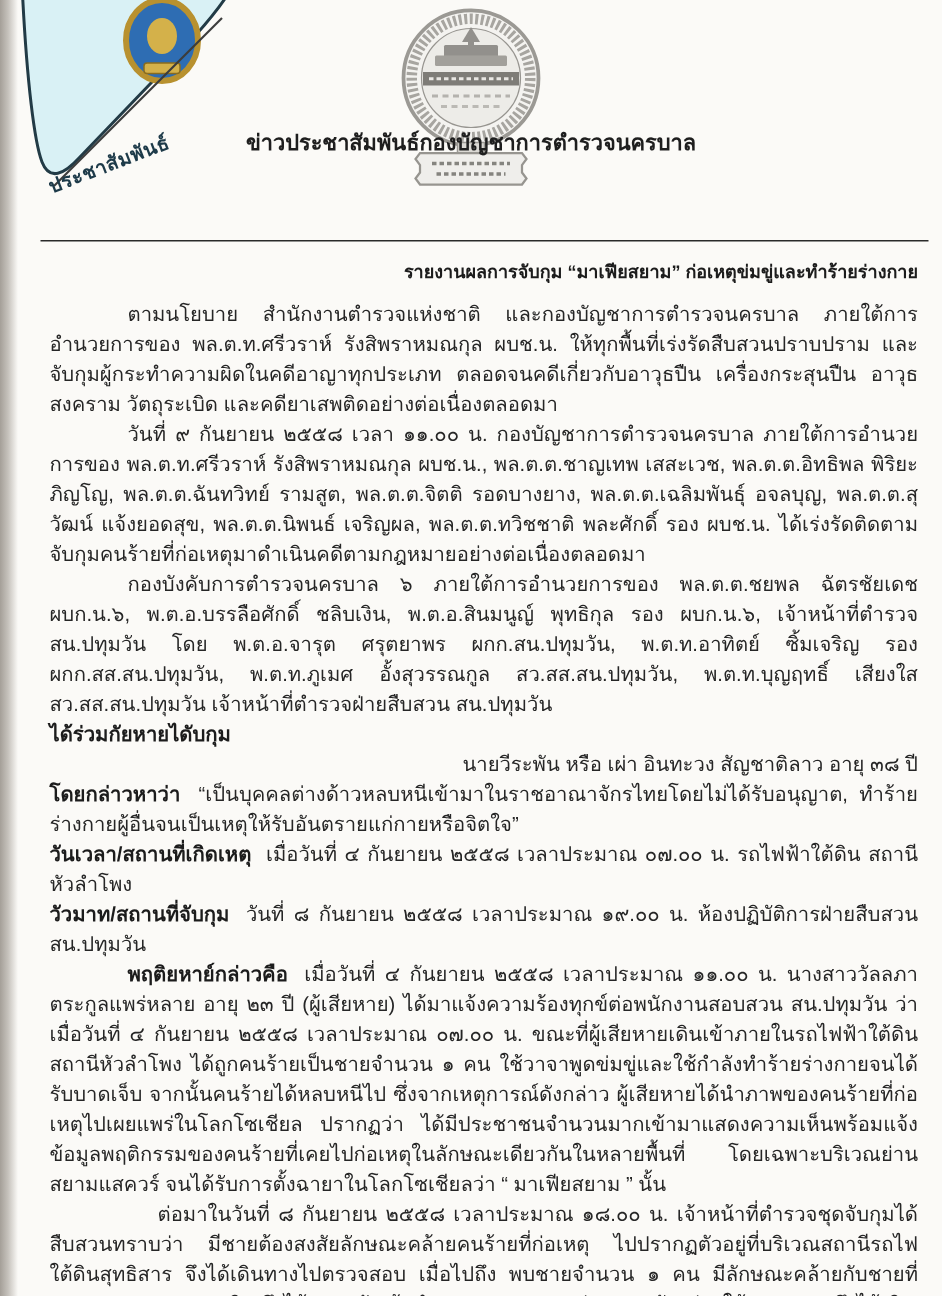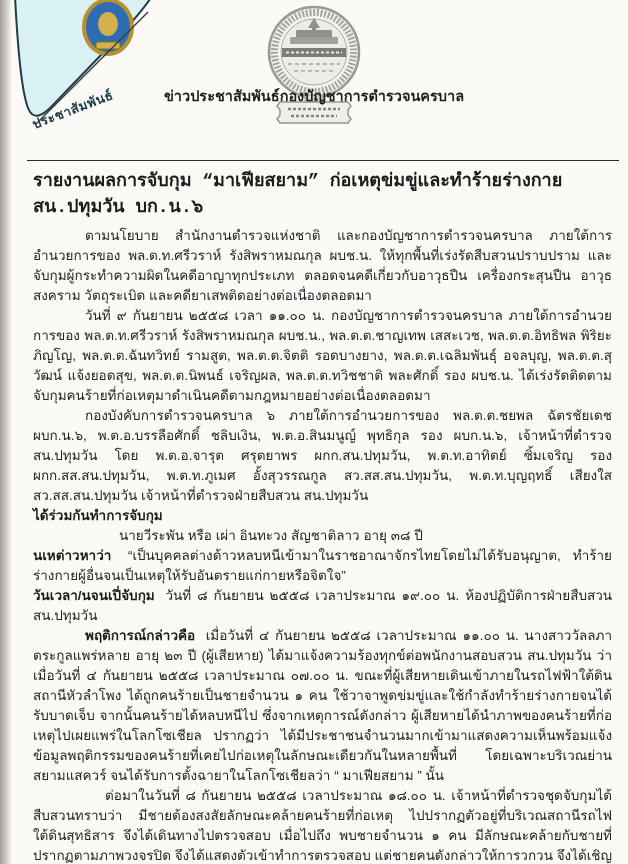--- a/index.html
+++ b/index.html
@@ -43,33 +43,33 @@
   .rule{
     position:absolute;top:160px;left:27px;width:592px;
     border-top:1.6px solid #2a2a2a;
   }
   
   .doc-body{
     position:absolute;top:166px;left:33px;width:579px;
     font-size:13.5px;line-height:20px;
   }
   .title{
-    text-align:left;font-weight:700;font-size:18px;
-    line-height:26px;color:#1c1c1c;font-family:Liberation Mono, monospace;
+    text-align:right;font-weight:700;font-size:12px;
+    line-height:26px;color:#1c1c1c;
   }
   .title.first{margin-top:2px;}
   .para{
     margin:0;text-align:justify;
     line-break:normal;overflow-wrap:break-word;
     color:#262626;
   }
   .doc-body .para:first-of-type{margin-top:6px;}
   .indent{text-indent:52px;}
   .indent2{text-indent:72px;}
-  .suspect{padding-left:86px;text-align:left;}
+  .suspect{padding-left:86px;text-align:right;}
   .bold{font-weight:700;color:#1c1c1c;}
   .bold.lead{margin-right:.35em;}
 </style>
 </head>
 <body>
 
 <div class="page">
 
   <div class="scan-edge"></div>
 
@@ -114,44 +114,47 @@
   </div>
 
   <header class="doc-header">
     <div>ข่าวประชาสัมพันธ์กองบัญชาการตำรวจนครบาล</div>
   </header>
 
   <div class="rule"></div>
 
   <main class="doc-body">
     <div class="title first">รายงานผลการจับกุม “มาเฟียสยาม” ก่อเหตุข่มขู่และทำร้ายร่างกาย</div>
-    <div class="title">สน.ปทุมวัน บก.น.๖</div>
 
     <p class="para indent">ตามนโยบาย สำนักงานตำรวจแห่งชาติ และกองบัญชาการตำรวจนครบาล ภายใต้การอำนวยการของ พล.ต.ท.ศรีวราห์ รังสิพราหมณกุล ผบช.น. ให้ทุกพื้นที่เร่งรัดสืบสวนปราบปราม และจับกุมผู้กระทำความผิดในคดีอาญาทุกประเภท ตลอดจนคดีเกี่ยวกับอาวุธปืน เครื่องกระสุนปืน อาวุธสงคราม วัตถุระเบิด และคดียาเสพติดอย่างต่อเนื่องตลอดมา</p>
 
     <p class="para indent">วันที่ ๙ กันยายน ๒๕๕๘ เวลา ๑๑.๐๐ น. กองบัญชาการตำรวจนครบาล ภายใต้การอำนวยการของ พล.ต.ท.ศรีวราห์ รังสิพราหมณกุล ผบช.น., พล.ต.ต.ชาญเทพ เสสะเวช, พล.ต.ต.อิทธิพล พิริยะภิญโญ, พล.ต.ต.ฉันทวิทย์ รามสูต, พล.ต.ต.จิตติ รอดบางยาง, พล.ต.ต.เฉลิมพันธุ์ อจลบุญ, พล.ต.ต.สุวัฒน์ แจ้งยอดสุข, พล.ต.ต.นิพนธ์ เจริญผล, พล.ต.ต.ทวิชชาติ พละศักดิ์ รอง ผบช.น. ได้เร่งรัดติดตามจับกุมคนร้ายที่ก่อเหตุมาดำเนินคดีตามกฎหมายอย่างต่อเนื่องตลอดมา</p>
 
     <p class="para indent">กองบังคับการตำรวจนครบาล ๖ ภายใต้การอำนวยการของ พล.ต.ต.ชยพล ฉัตรชัยเดช ผบก.น.๖, พ.ต.อ.บรรลือศักดิ์ ชลิบเงิน, พ.ต.อ.สินมนูญ์ พุทธิกุล รอง ผบก.น.๖, เจ้าหน้าที่ตำรวจ สน.ปทุมวัน โดย พ.ต.อ.จารุต ศรุตยาพร ผกก.สน.ปทุมวัน, พ.ต.ท.อาทิตย์ ซิ้มเจริญ รอง ผกก.สส.สน.ปทุมวัน, พ.ต.ท.ภูเมศ อั้งสุวรรณกูล สว.สส.สน.ปทุมวัน, พ.ต.ท.บุญฤทธิ์ เสียงใส สว.สส.สน.ปทุมวัน เจ้าหน้าที่ตำรวจฝ่ายสืบสวน สน.ปทุมวัน</p>
 
-    <p class="para bold">ได้ร่วมกันทำการจับกุม</p>
+    <p class="para bold">ได้ร่วมกัยหายไดับกุม</p>
 
     <p class="para suspect">นายวีระพัน หรือ เผ่า อินทะวง สัญชาติลาว อายุ ๓๘ ปี</p>
 
     <p class="para">
-      <span class="bold lead">นเหต่าวหาว่า</span>
+      <span class="bold lead">โดยกล่าวหาว่า</span>
       <span>“เป็นบุคคลต่างด้าวหลบหนีเข้ามาในราชอาณาจักรไทยโดยไม่ได้รับอนุญาต, ทำร้ายร่างกายผู้อื่นจนเป็นเหตุให้รับอันตรายแก่กายหรือจิตใจ”</span>
     </p>
 
+    <p class="para">
+      <span class="bold lead">วันเวลา/สถานที่เกิดเหตุ</span>
+      <span>เมื่อวันที่ ๔ กันยายน ๒๕๕๘ เวลาประมาณ ๐๗.๐๐ น. รถไฟฟ้าใต้ดิน สถานีหัวลำโพง</span>
+    </p>
 
     <p class="para">
-      <span class="bold lead">วันเวลา/นจนเปี่จับกุม</span>
+      <span class="bold lead">วัวมาท/สถานที่จับกุม</span>
       <span>วันที่ ๘ กันยายน ๒๕๕๘ เวลาประมาณ ๑๙.๐๐ น. ห้องปฏิบัติการฝ่ายสืบสวน สน.ปทุมวัน</span>
     </p>
 
     <p class="para indent">
-      <span class="bold lead">พฤติการณ์กล่าวคือ</span>
+      <span class="bold lead">พฤติยหาย์กล่าวคือ</span>
       <span>เมื่อวันที่ ๔ กันยายน ๒๕๕๘ เวลาประมาณ ๑๑.๐๐ น. นางสาววัลลภา ตระกูลแพร่หลาย อายุ ๒๓ ปี (ผู้เสียหาย) ได้มาแจ้งความร้องทุกข์ต่อพนักงานสอบสวน สน.ปทุมวัน ว่าเมื่อวันที่ ๔ กันยายน ๒๕๕๘ เวลาประมาณ ๐๗.๐๐ น. ขณะที่ผู้เสียหายเดินเข้าภายในรถไฟฟ้าใต้ดิน สถานีหัวลำโพง ได้ถูกคนร้ายเป็นชายจำนวน ๑ คน ใช้วาจาพูดข่มขู่และใช้กำลังทำร้ายร่างกายจนได้รับบาดเจ็บ จากนั้นคนร้ายได้หลบหนีไป ซึ่งจากเหตุการณ์ดังกล่าว ผู้เสียหายได้นำภาพของคนร้ายที่ก่อเหตุไปเผยแพร่ในโลกโซเชียล ปรากฏว่า ได้มีประชาชนจำนวนมากเข้ามาแสดงความเห็นพร้อมแจ้งข้อมูลพฤติกรรมของคนร้ายที่เคยไปก่อเหตุในลักษณะเดียวกันในหลายพื้นที่ โดยเฉพาะบริเวณย่านสยามแสควร์ จนได้รับการตั้งฉายาในโลกโซเชียลว่า “ มาเฟียสยาม ” นั้น</span>
     </p>
 
     <p class="para indent2">ต่อมาในวันที่ ๘ กันยายน ๒๕๕๘ เวลาประมาณ ๑๘.๐๐ น. เจ้าหน้าที่ตำรวจชุดจับกุมได้สืบสวนทราบว่า มีชายต้องสงสัยลักษณะคล้ายคนร้ายที่ก่อเหตุ ไปปรากฏตัวอยู่ที่บริเวณสถานีรถไฟใต้ดินสุทธิสาร จึงได้เดินทางไปตรวจสอบ เมื่อไปถึง พบชายจำนวน ๑ คน มีลักษณะคล้ายกับชายที่ปรากฏตามภาพวงจรปิด จึงได้แสดงตัวเข้าทำการตรวจสอบ แต่ชายคนดังกล่าวให้การวกวน จึงได้เชิญตัวมาที่ สน.ปทุมวัน เพื่อทำการตรวจสอบข้อมูลโดยละเอียด เมื่อมาถึง ห้องปฏิบัติการฝ่ายสืบสวน สน.ปทุมวัน จากการซักถาม ชายคนดังกล่าวให้การยอมรับว่า ชื่อนายวีระพัน หรือเผ่า อินทะวงศ์ อายุ ๓๘ ปี สัญชาติลาว ได้หลบหนีเข้ามาพักอาศัยอยู่ในประเทศไทยโดยไม่ได้รับอนุญาต เจ้าหน้าที่ตำรวจชุดจับกุมจึงได้แจ้งข้อกล่าวหาให้ทราบว่า “ เป็นบุคคลต่างด้าว หลบหนีเข้ามาในราชอาณาจักรไทยโดยไม่ได้รับอนุญาต ” และจากการสอบถาม นายวีระพันฯ ยังให้การยอมรับว่า เป็นบุคคลตามภาพถ่ายที่ปรากฏในโซเชียล และก่อเหตุทำร้ายร่างกายผู้อื่นจริง โดยมี นางสาววัลลภา ตระกูลแพร่หลาย ผู้เสียหายชี้ยืนยันตัว</p>
   </main>
 
 </div>
 
 </body></html>

